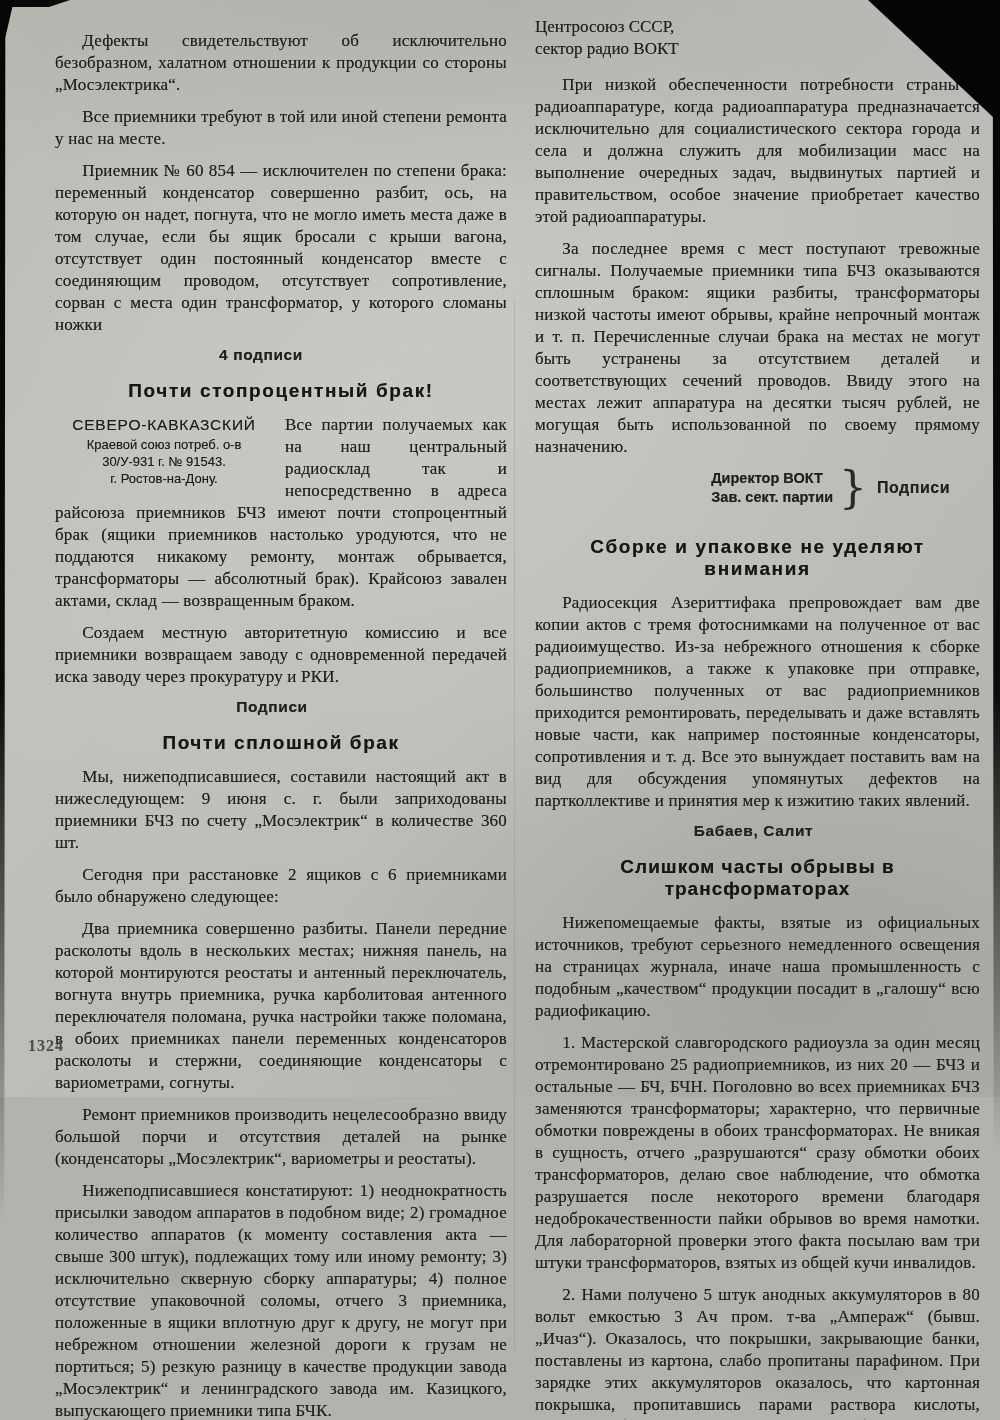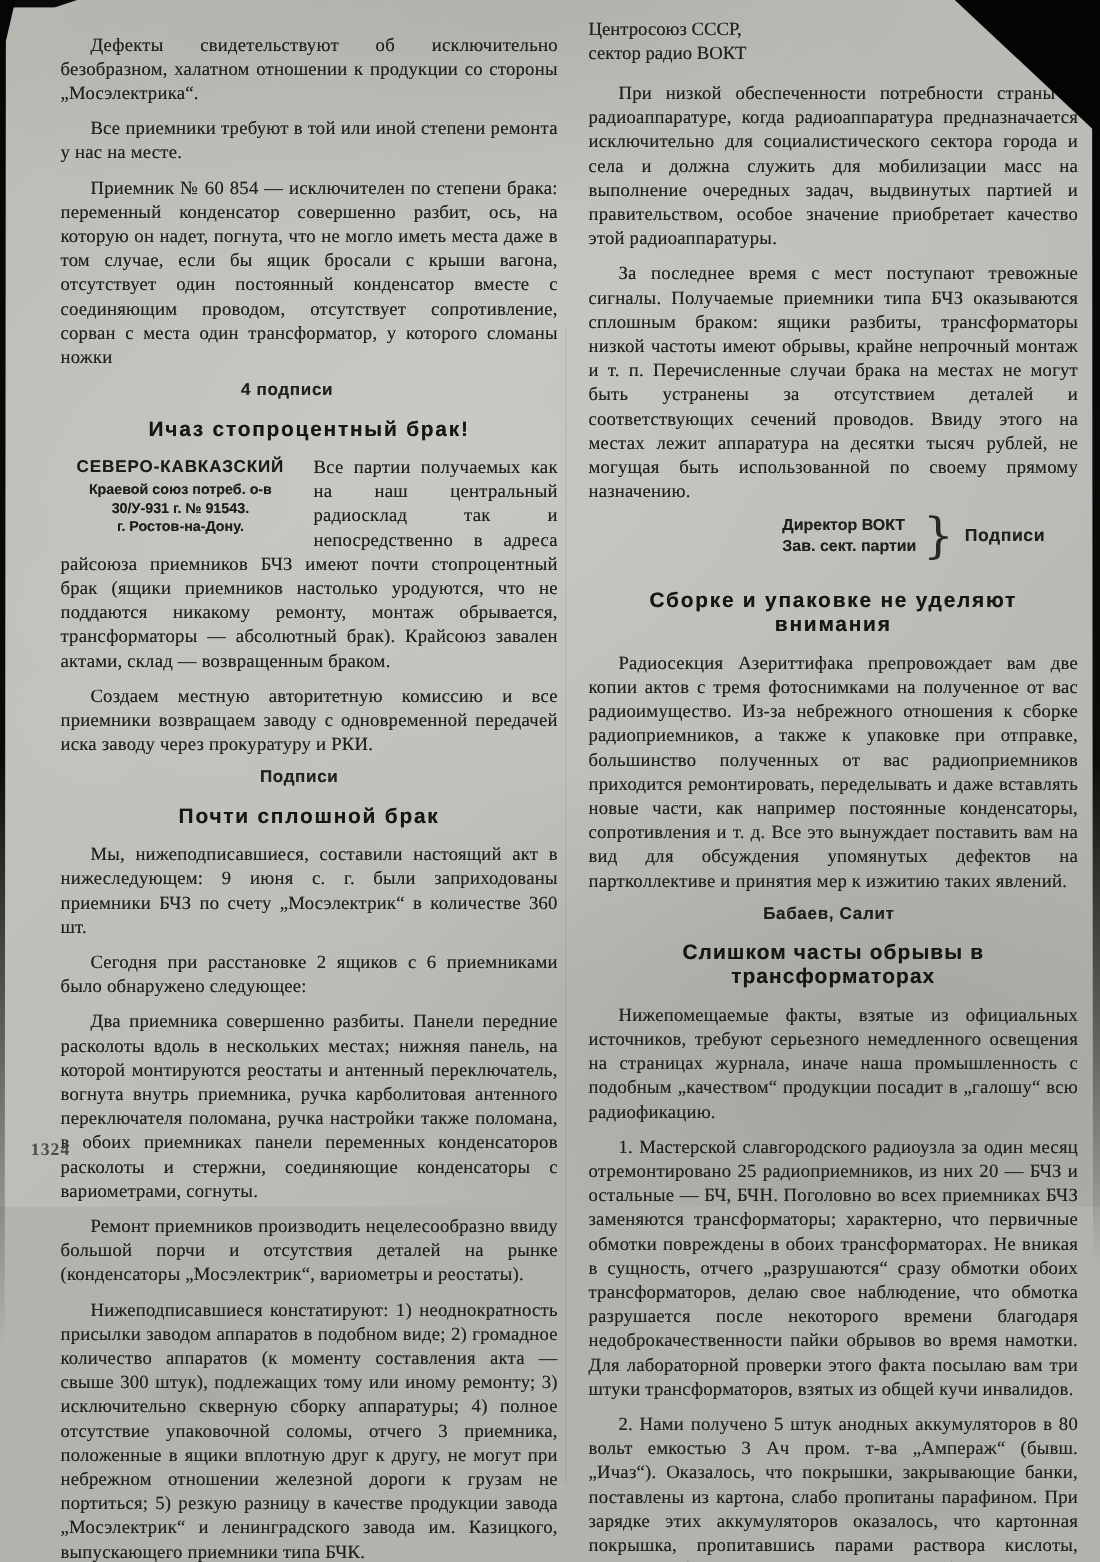--- a/index.html
+++ b/index.html
@@ -37,21 +37,21 @@
   p.noindent{text-indent:0;}
   h2.head{font-family:"Liberation Sans",sans-serif;font-weight:bold;
           font-size:19px;letter-spacing:1.6px;text-align:center;
           margin:16px 0 12px 0;color:#181611;
           text-shadow:0 0 0.5px rgba(25,22,18,0.6);}
   .sig{font-family:"Liberation Sans",sans-serif;font-weight:bold;
        font-size:15.5px;letter-spacing:0.6px;text-align:center;
        margin:2px 0 12px 0;color:#21201c;
        text-shadow:0 0 0.5px rgba(25,22,18,0.5);}
   .letterhead{float:left;width:218px;margin:2px 12px 4px 0;
-       font-family:"Liberation Sans",sans-serif;font-weight:bold;
+       font-family:"Liberation Sans",sans-serif;font-weight:normal;
        text-align:center;color:#1e1c18;
        text-shadow:0 0 0.5px rgba(25,22,18,0.5);}
   .lh1{font-size:15.5px;letter-spacing:0.8px;margin-bottom:2px;}
   .lh2{font-size:13px;line-height:17px;}
   .addr{font-size:17px;line-height:22px;margin:0 0 14px 0;
         text-shadow:0 0 0.5px rgba(25,22,18,0.55);}
   .sigblock{display:flex;align-items:center;justify-content:flex-end;
         margin:4px 30px 28px 0;}
   .sigroles{font-family:"Liberation Sans",sans-serif;font-weight:bold;
         font-size:14.5px;line-height:19px;text-align:left;
@@ -79,21 +79,21 @@
   <div class="gutter"></div>
 
   <div class="cols">
 
     <div class="col-l">
       <p class="body">Дефекты свидетельствуют об исключительно безобразном, халатном отношении к продукции со стороны „Мосэлектрика“.</p>
       <p class="body">Все приемники требуют в той или иной степени ремонта у нас на месте.</p>
       <p class="body">Приемник № 60 854 — исключителен по степени брака: переменный конденсатор совершенно разбит, ось, на которую он надет, погнута, что не могло иметь места даже в том случае, если бы ящик бросали с крыши вагона, отсутствует один постоянный конденсатор вместе с соединяющим проводом, отсутствует сопротивление, сорван с места один трансформатор, у которого сломаны ножки</p>
       <div class="sig" style="padding-right:40px">4 подписи</div>
 
-      <h2 class="head">Ичаз стопроцентный брак!</h2>
+      <h2 class="head">Почти стопроцентный брак!</h2>
       <div class="clearfix">
         <div class="letterhead">
           <div class="lh1">СЕВЕРО-КАВКАЗСКИЙ</div>
           <div class="lh2">Краевой союз потреб. о-в</div>
           <div class="lh2">30/У-931 г.  № 91543.</div>
           <div class="lh2">г.  Ростов-на-Дону.</div>
         </div>
         <p class="body noindent">Все партии получаемых как на наш центральный радиосклад так и непосредственно в адреса райсоюза приемников БЧЗ имеют почти стопроцентный брак (ящики приемников настолько уродуются, что не поддаются никакому ремонту, монтаж обрывается, трансформаторы — абсолютный брак). Крайсоюз завален актами, склад — возвращенным браком.</p>
       </div>
       <p class="body">Создаем местную авторитетную комиссию и все приемники возвращаем заводу с одновременной передачей иска заводу через прокуратуру и РКИ.</p>

